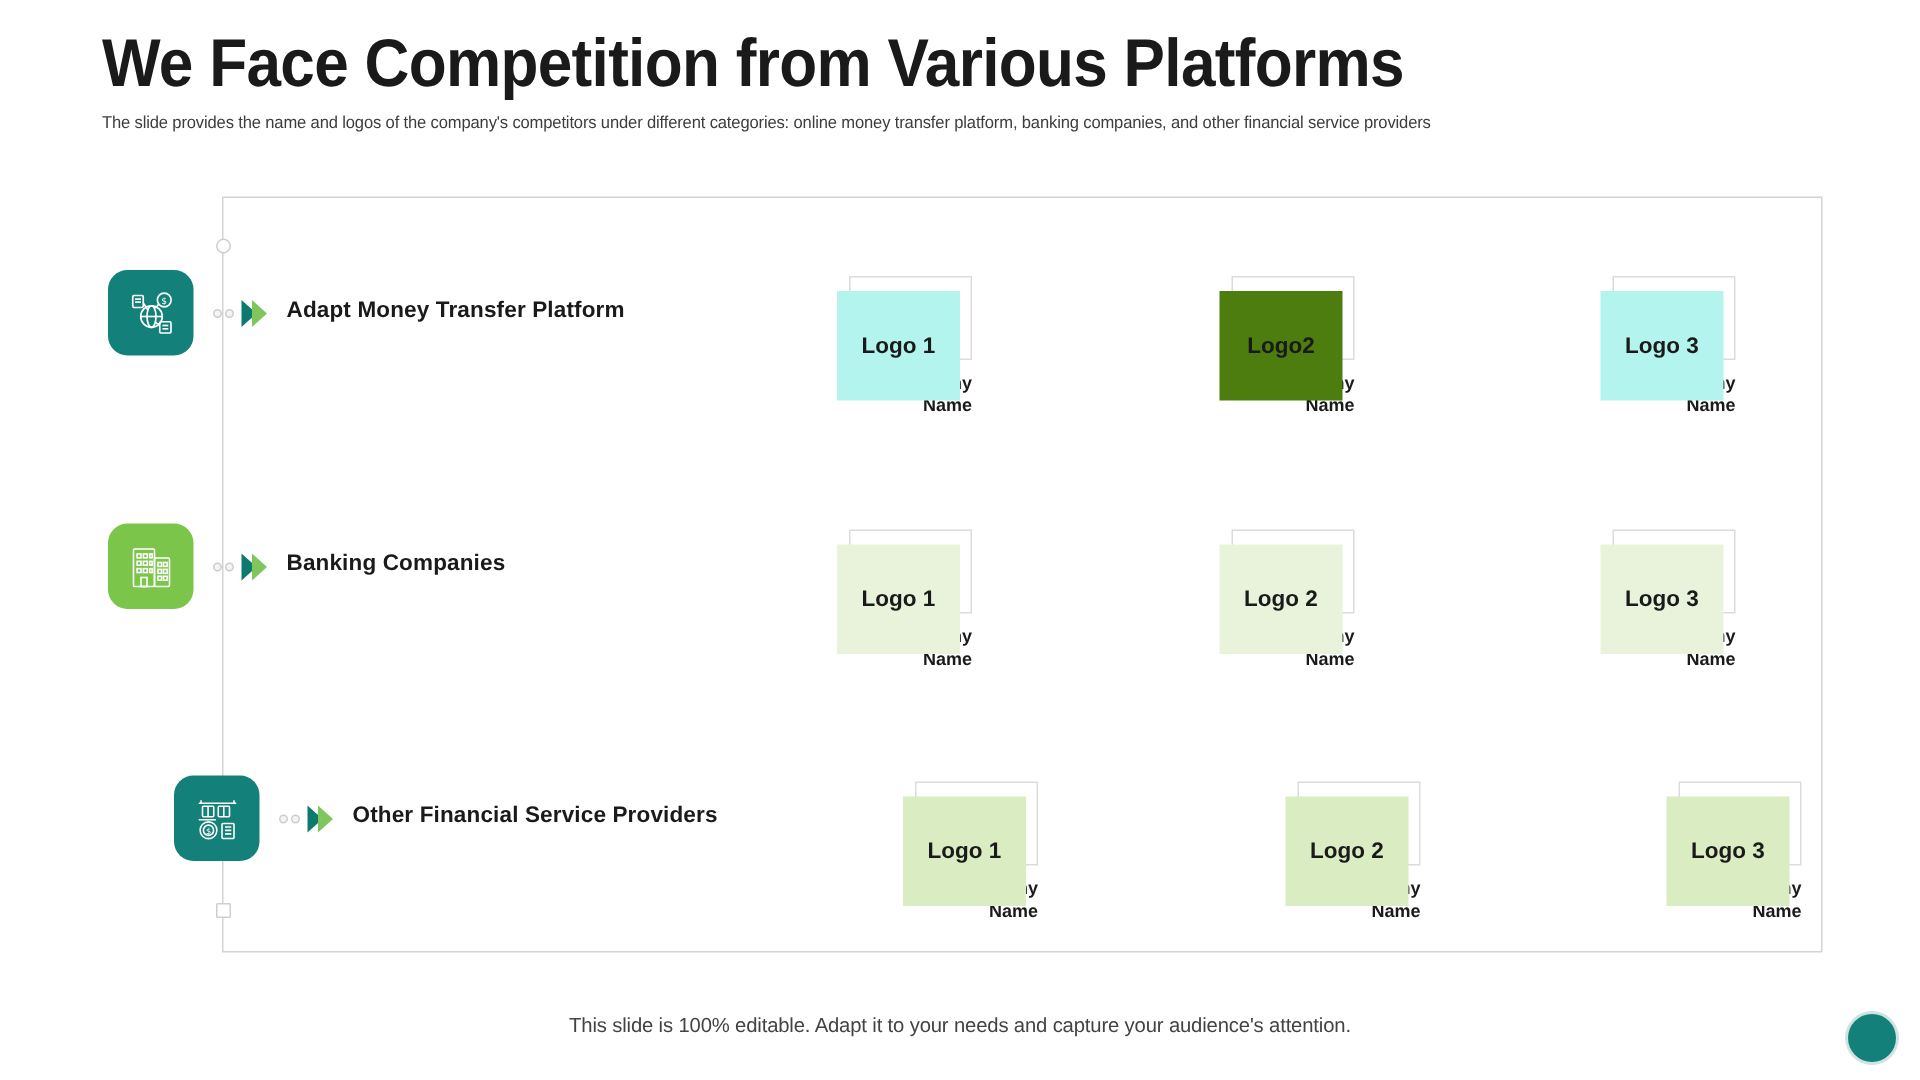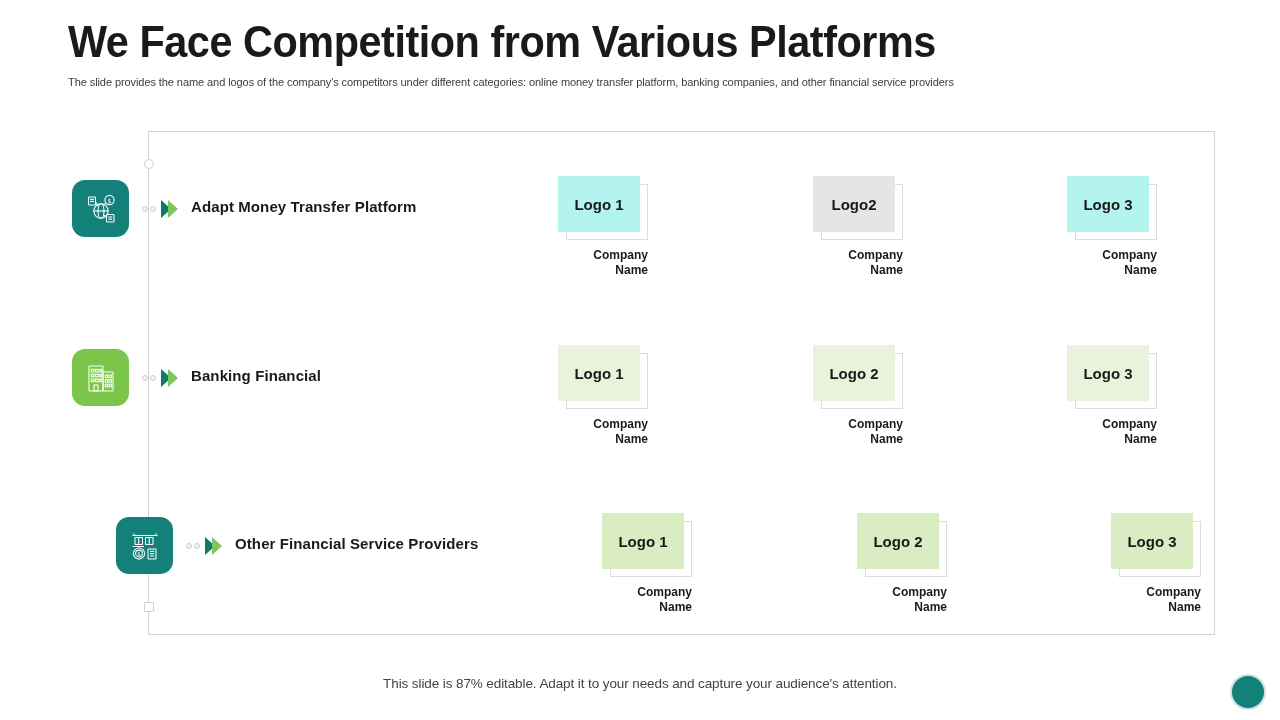--- a/index.html
+++ b/index.html
@@ -160,23 +160,23 @@
     top: 8px;
     width: 82px;
     height: 56px;
     border: 1px solid #dcdcdc;
     box-sizing: border-box;
     background: transparent;
   }
   .logo-box {
     position: absolute;
     left: 0;
-    top: 0;
+    top: 18px;
     width: 82px;
-    height: 56px;
+    height: 73px;
     display: flex;
     align-items: center;
     justify-content: center;
     font-size: 15px;
     font-weight: bold;
     color: #1a1a1a;
   }
   .company-name {
     margin-top: 10px;
     width: 90px;
@@ -256,21 +256,21 @@
       <div class="logo-frame"></div>
       <div class="logo-box" style="background:#b4f4ee">Logo 1</div>
     </div>
     <div class="company-name" style="white-space:pre-line">Company
 Name</div>
   </div>
 
   <div class="logo-cell col-1">
     <div class="logo-box-wrap">
       <div class="logo-frame"></div>
-      <div class="logo-box" style="background:#e5e5e5">Logo2</div>
+      <div class="logo-box" style="background:#4d7c0f">Logo2</div>
     </div>
     <div class="company-name" style="white-space:pre-line">Company
 Name</div>
   </div>
 
   <div class="logo-cell col-2">
     <div class="logo-box-wrap">
       <div class="logo-frame"></div>
       <div class="logo-box" style="background:#b4f4ee">Logo 3</div>
     </div>
@@ -306,21 +306,21 @@
     </span>
   </div>
 
   <div class="row-marker">
     <span class="marker-dot d1"></span>
     <span class="marker-dot d2"></span>
     <span class="marker-chev c1"></span>
     <span class="marker-chev c2"></span>
   </div>
 
-  <div class="category-label">Banking Financial</div>
+  <div class="category-label">Banking Companies</div>
 
   <div class="logo-cell col-0">
     <div class="logo-box-wrap">
       <div class="logo-frame"></div>
       <div class="logo-box" style="background:#e9f3dc">Logo 1</div>
     </div>
     <div class="company-name" style="white-space:pre-line">Company
 Name</div>
   </div>
 
@@ -397,14 +397,14 @@
   <div class="logo-cell col-2">
     <div class="logo-box-wrap">
       <div class="logo-frame"></div>
       <div class="logo-box" style="background:#d9ecc2">Logo 3</div>
     </div>
     <div class="company-name" style="white-space:pre-line">Company
 Name</div>
   </div>
 </div>
 
-<div id="footer-note">This slide is 87% editable. Adapt it to your needs and capture your audience's attention.</div>
+<div id="footer-note">This slide is 100% editable. Adapt it to your needs and capture your audience's attention.</div>
 <div id="footer-dot"></div>
 
 </body></html>

